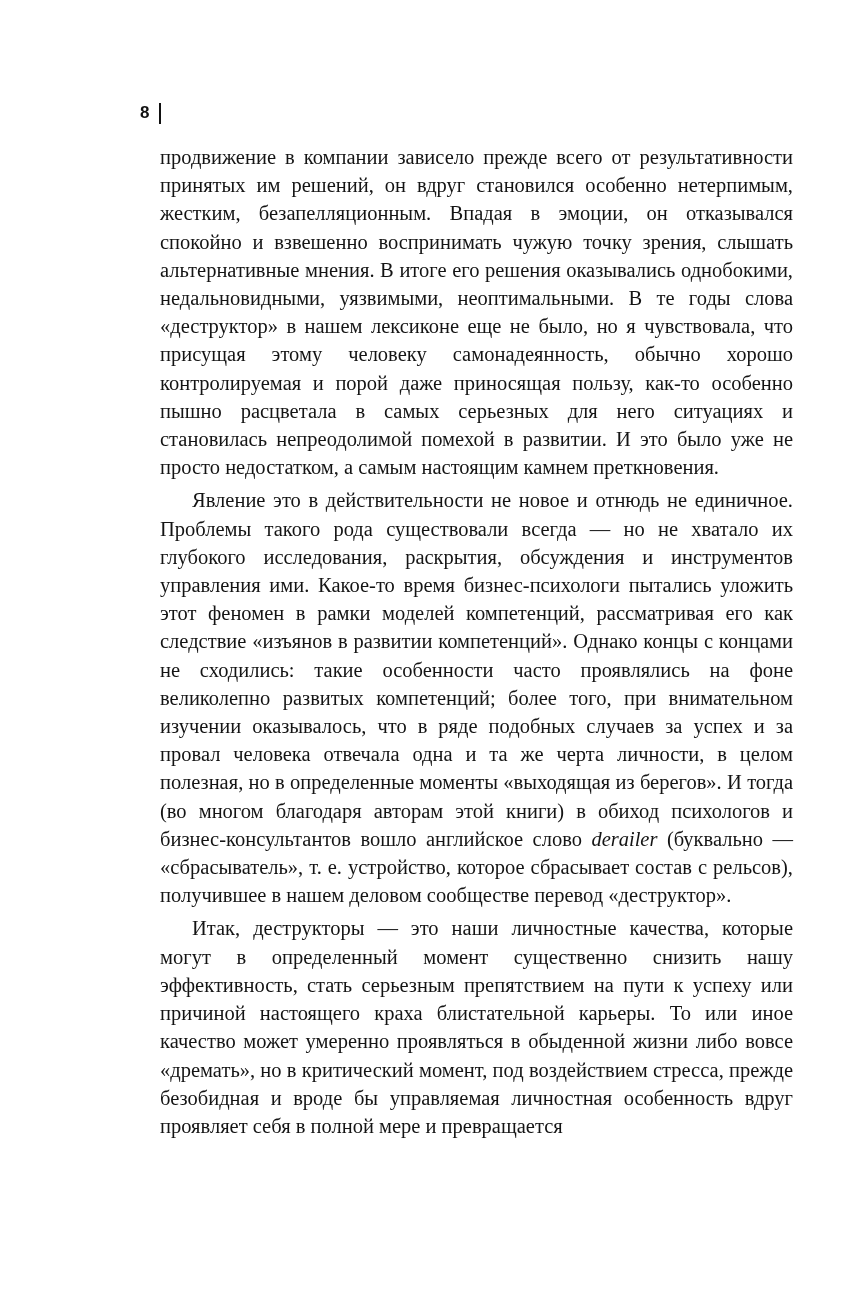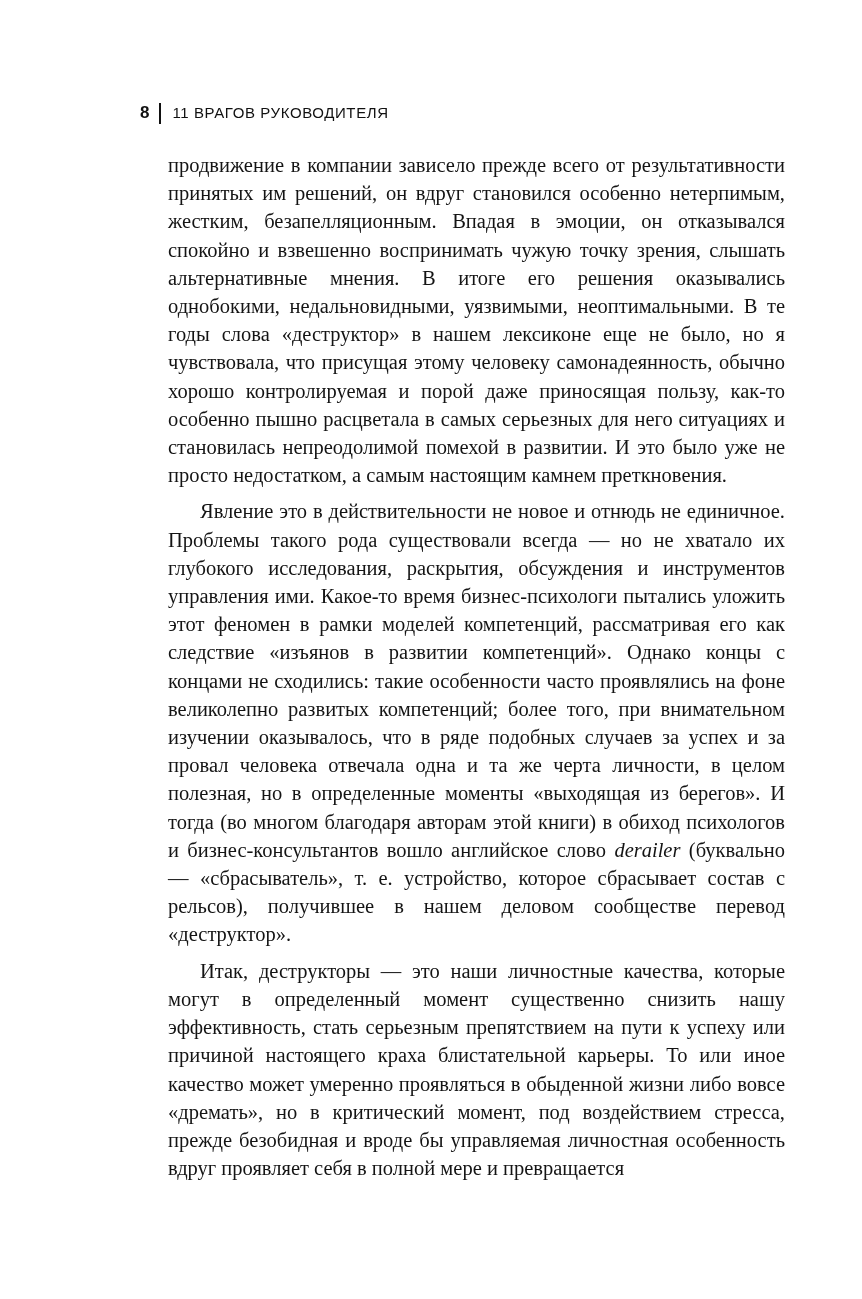--- a/index.html
+++ b/index.html
@@ -57,40 +57,39 @@
     top: 143px;
     width: 633px;
     font-family: "Liberation Serif", serif;
     font-size: 20.5px;
     line-height: 28.2px;
     text-align: justify;
     color: #141414;
   }
 
   .text-block p {
-    margin: 8px;
+    margin: 0;
   }
 
   .text-block p.indent {
     text-indent: 32px;
     margin-top: 5px;
   }
 
   .text-block em {
   }
 </style>
 </head>
 <body>
 
 <div class="page">
 
   <div class="running-head">
     <span class="page-number">8</span>
     <span class="head-divider"></span>
-    <span class="running-title">11 ВРАГОВ РУКОВОДИТЕЛЯ</span>
   </div>
 
   <div class="text-block">
 
     <p>продвижение в компании зависело прежде всего от результативности принятых им решений, он вдруг становился особенно нетерпимым, жестким, безапелляционным. Впадая в эмоции, он отказывался спокойно и взвешенно воспринимать чужую точку зрения, слышать альтернативные мнения. В итоге его решения оказывались однобокими, недальновидными, уязвимыми, неоптимальными. В те годы слова «деструктор» в нашем лексиконе еще не было, но я чувствовала, что присущая этому человеку самонадеянность, обычно хорошо контролируемая и порой даже приносящая пользу, как-то особенно пышно расцветала в самых серьезных для него ситуациях и становилась непреодолимой помехой в развитии. И это было уже не просто недостатком, а самым настоящим камнем преткновения.</p>
 
     <p class="indent"><span>Явление это в действительности не новое и отнюдь не единичное. Проблемы такого рода существовали всегда — но не хватало их глубокого исследования, раскрытия, обсуждения и инструментов управления ими. Какое-то время бизнес-психологи пытались уложить этот феномен в рамки моделей компетенций, рассматривая его как следствие «изъянов в развитии компетенций». Однако концы с концами не сходились: такие особенности часто проявлялись на фоне великолепно развитых компетенций; более того, при внимательном изучении оказывалось, что в ряде подобных случаев за успех и за провал человека отвечала одна и та же черта личности, в целом полезная, но в определенные моменты «выходящая из берегов». И тогда (во многом благодаря авторам этой книги) в обиход психологов и бизнес-консультантов вошло английское слово </span><em>derailer</em><span> (буквально — «сбрасыватель», т. е. устройство, которое сбрасывает состав с рельсов), получившее в нашем деловом сообществе перевод «деструктор».</span></p>
 
     <p class="indent">Итак, деструкторы — это наши личностные качества, которые могут в определенный момент существенно снизить нашу эффективность, стать серьезным препятствием на пути к успеху или причиной настоящего краха блистательной карьеры. То или иное качество может умеренно проявляться в обыденной жизни либо вовсе «дремать», но в критический момент, под воздействием стресса, прежде безобидная и вроде бы управляемая личностная особенность вдруг проявляет себя в полной мере и превращается</p>
 

